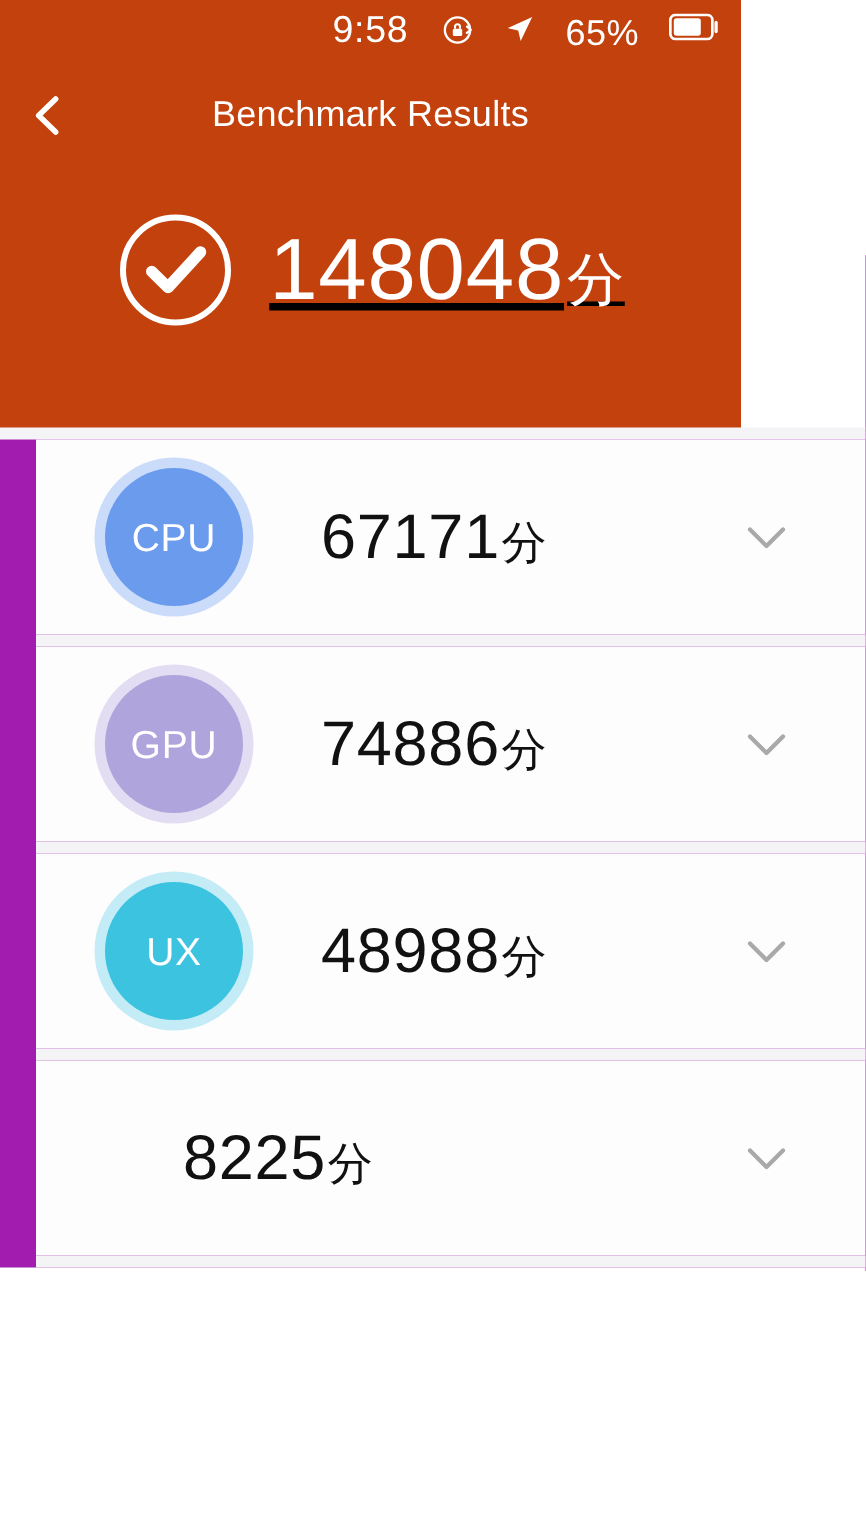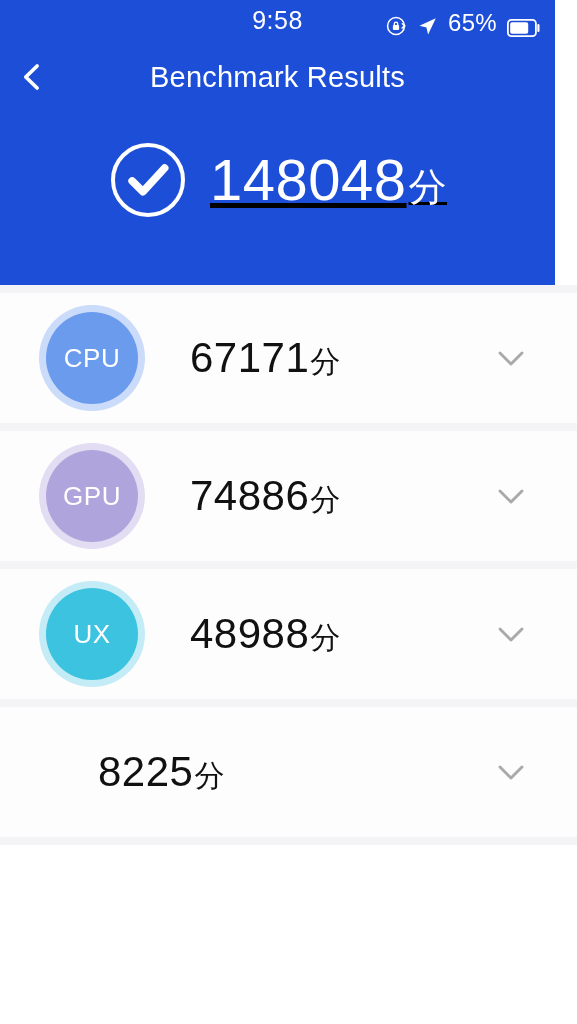--- a/index.html
+++ b/index.html
@@ -10,23 +10,23 @@
     width: 577px;
     height: 1024px;
     background: #ffffff;
     font-family: "Liberation Sans", sans-serif;
     overflow: hidden;
     position: relative;
   }
 
   
   .header {
-    background: #1d4ed8;
+    background: #c2410c;
     height: 285px;
-    width: 555px;
+    width: 494px;
     position: relative;
     box-sizing: border-box;
   }
 
   
   .status-bar {
     height: 44px;
     display: flex;
     align-items: center;
     justify-content: flex-end;
@@ -39,22 +39,22 @@
     left: 0; right: 0;
     top: 6px;
     text-align: center;
     color: #ffffff;
     font-size: 25px;
     letter-spacing: 0.5px;
     font-weight: 400;
   }
   .status-right {
     display: flex;
-    align-items: flex-end;
-    gap: 10px;
+    align-items: flex-start;
+    gap: 20px;
     margin-left: auto;
     position: relative;
     z-index: 2;
     padding-top: 2px;
   }
   .status-pct {
     color: #ffffff;
     font-size: 24px;
     font-weight: 400;
     letter-spacing: 0.3px;
@@ -74,21 +74,21 @@
     display: flex;
     align-items: center;
     justify-content: center;
     cursor: pointer;
   }
   .page-title {
     position: absolute;
     left: 0; right: 0;
     text-align: center;
     color: #ffffff;
-    font-size: 29px;
+    font-size: 24px;
     font-weight: 400;
     letter-spacing: 0.2px;
   }
 
   
   .total-wrap {
     display: flex;
     align-items: center;
     justify-content: center;
     gap: 22px;
@@ -111,21 +111,21 @@
   }
 
   
   .band {
     background: #f4f4f6;
     height: 8px;
     width: 577px;
   }
 
   
-  .list { background: #a21caf; }
+  .list { background: #a21caf; padding-left: 24px; }
   .row {
     height: 130px;
     background: #fdfdfd;
     display: flex;
     align-items: center;
     padding: 0 38px 0 46px;
     box-sizing: border-box;
     cursor: pointer;
   }
   .badge {

